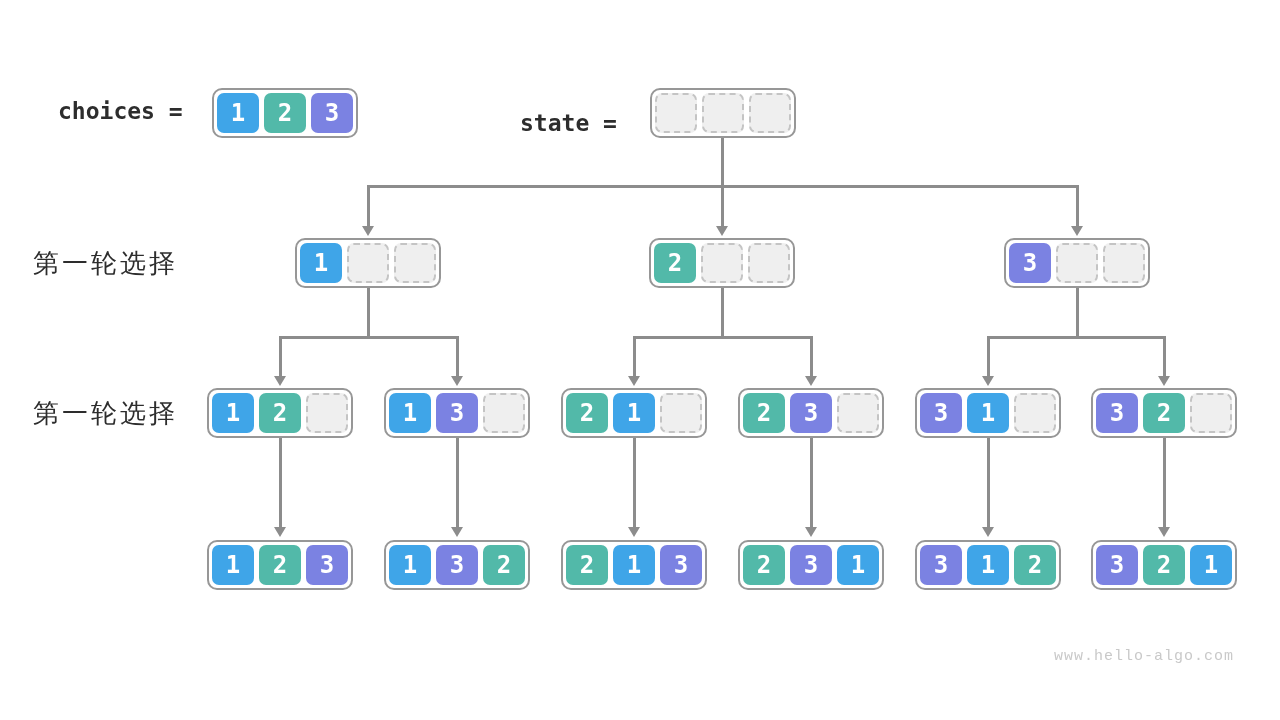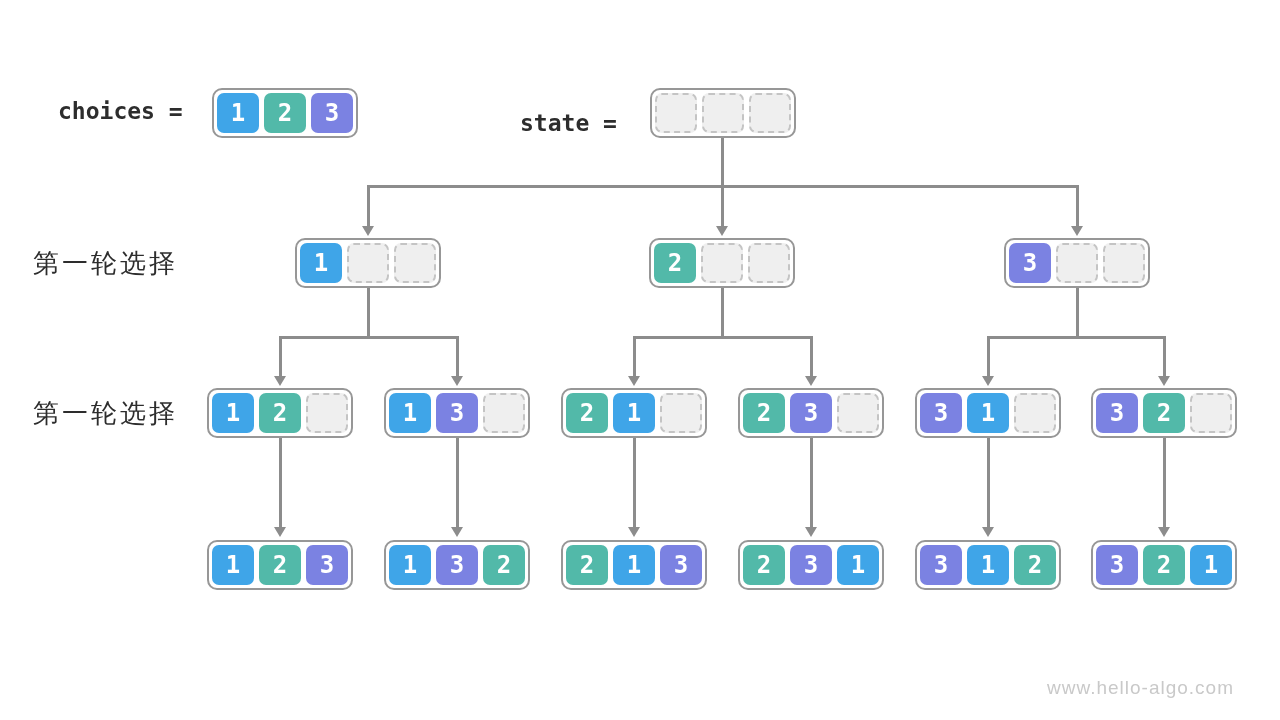--- a/index.html
+++ b/index.html
@@ -28,23 +28,23 @@
   .cell.empty{background:var(--empty-fill);border:2px dashed var(--empty-border);}
   .edge-v,.edge-h{position:absolute;background:var(--edge);}
   .edge-v{width:3px;}
   .edge-h{height:3px;}
   .arrow-head{
     position:absolute;width:0;height:0;
     border-left:6px solid transparent;border-right:6px solid transparent;
     border-top:10px solid var(--edge);
   }
   .watermark{
-    position:absolute;right:46px;top:677px;
-    font-family:Liberation Sans, sans-serif;
-    font-size:19px;color:#c9c9c9;letter-spacing:1px;
+    position:absolute;right:46px;top:648px;
+    font-family:Liberation Mono, monospace;
+    font-size:15px;color:#c9c9c9;letter-spacing:1px;
   }
 </style>
 </head>
 <body>
 
 <div id="canvas" style="--edge: #8c8c8c; --node-border: #979797; --empty-fill: #efefef; --empty-border: #c4c4c4;">
   <span class="code-label" style="left:58px;top:96px">choices =</span>
   <span class="code-label" style="left:520px;top:108px">state =</span>
 
   <span class="row-label" style="top:248px">第一轮选择</span>

